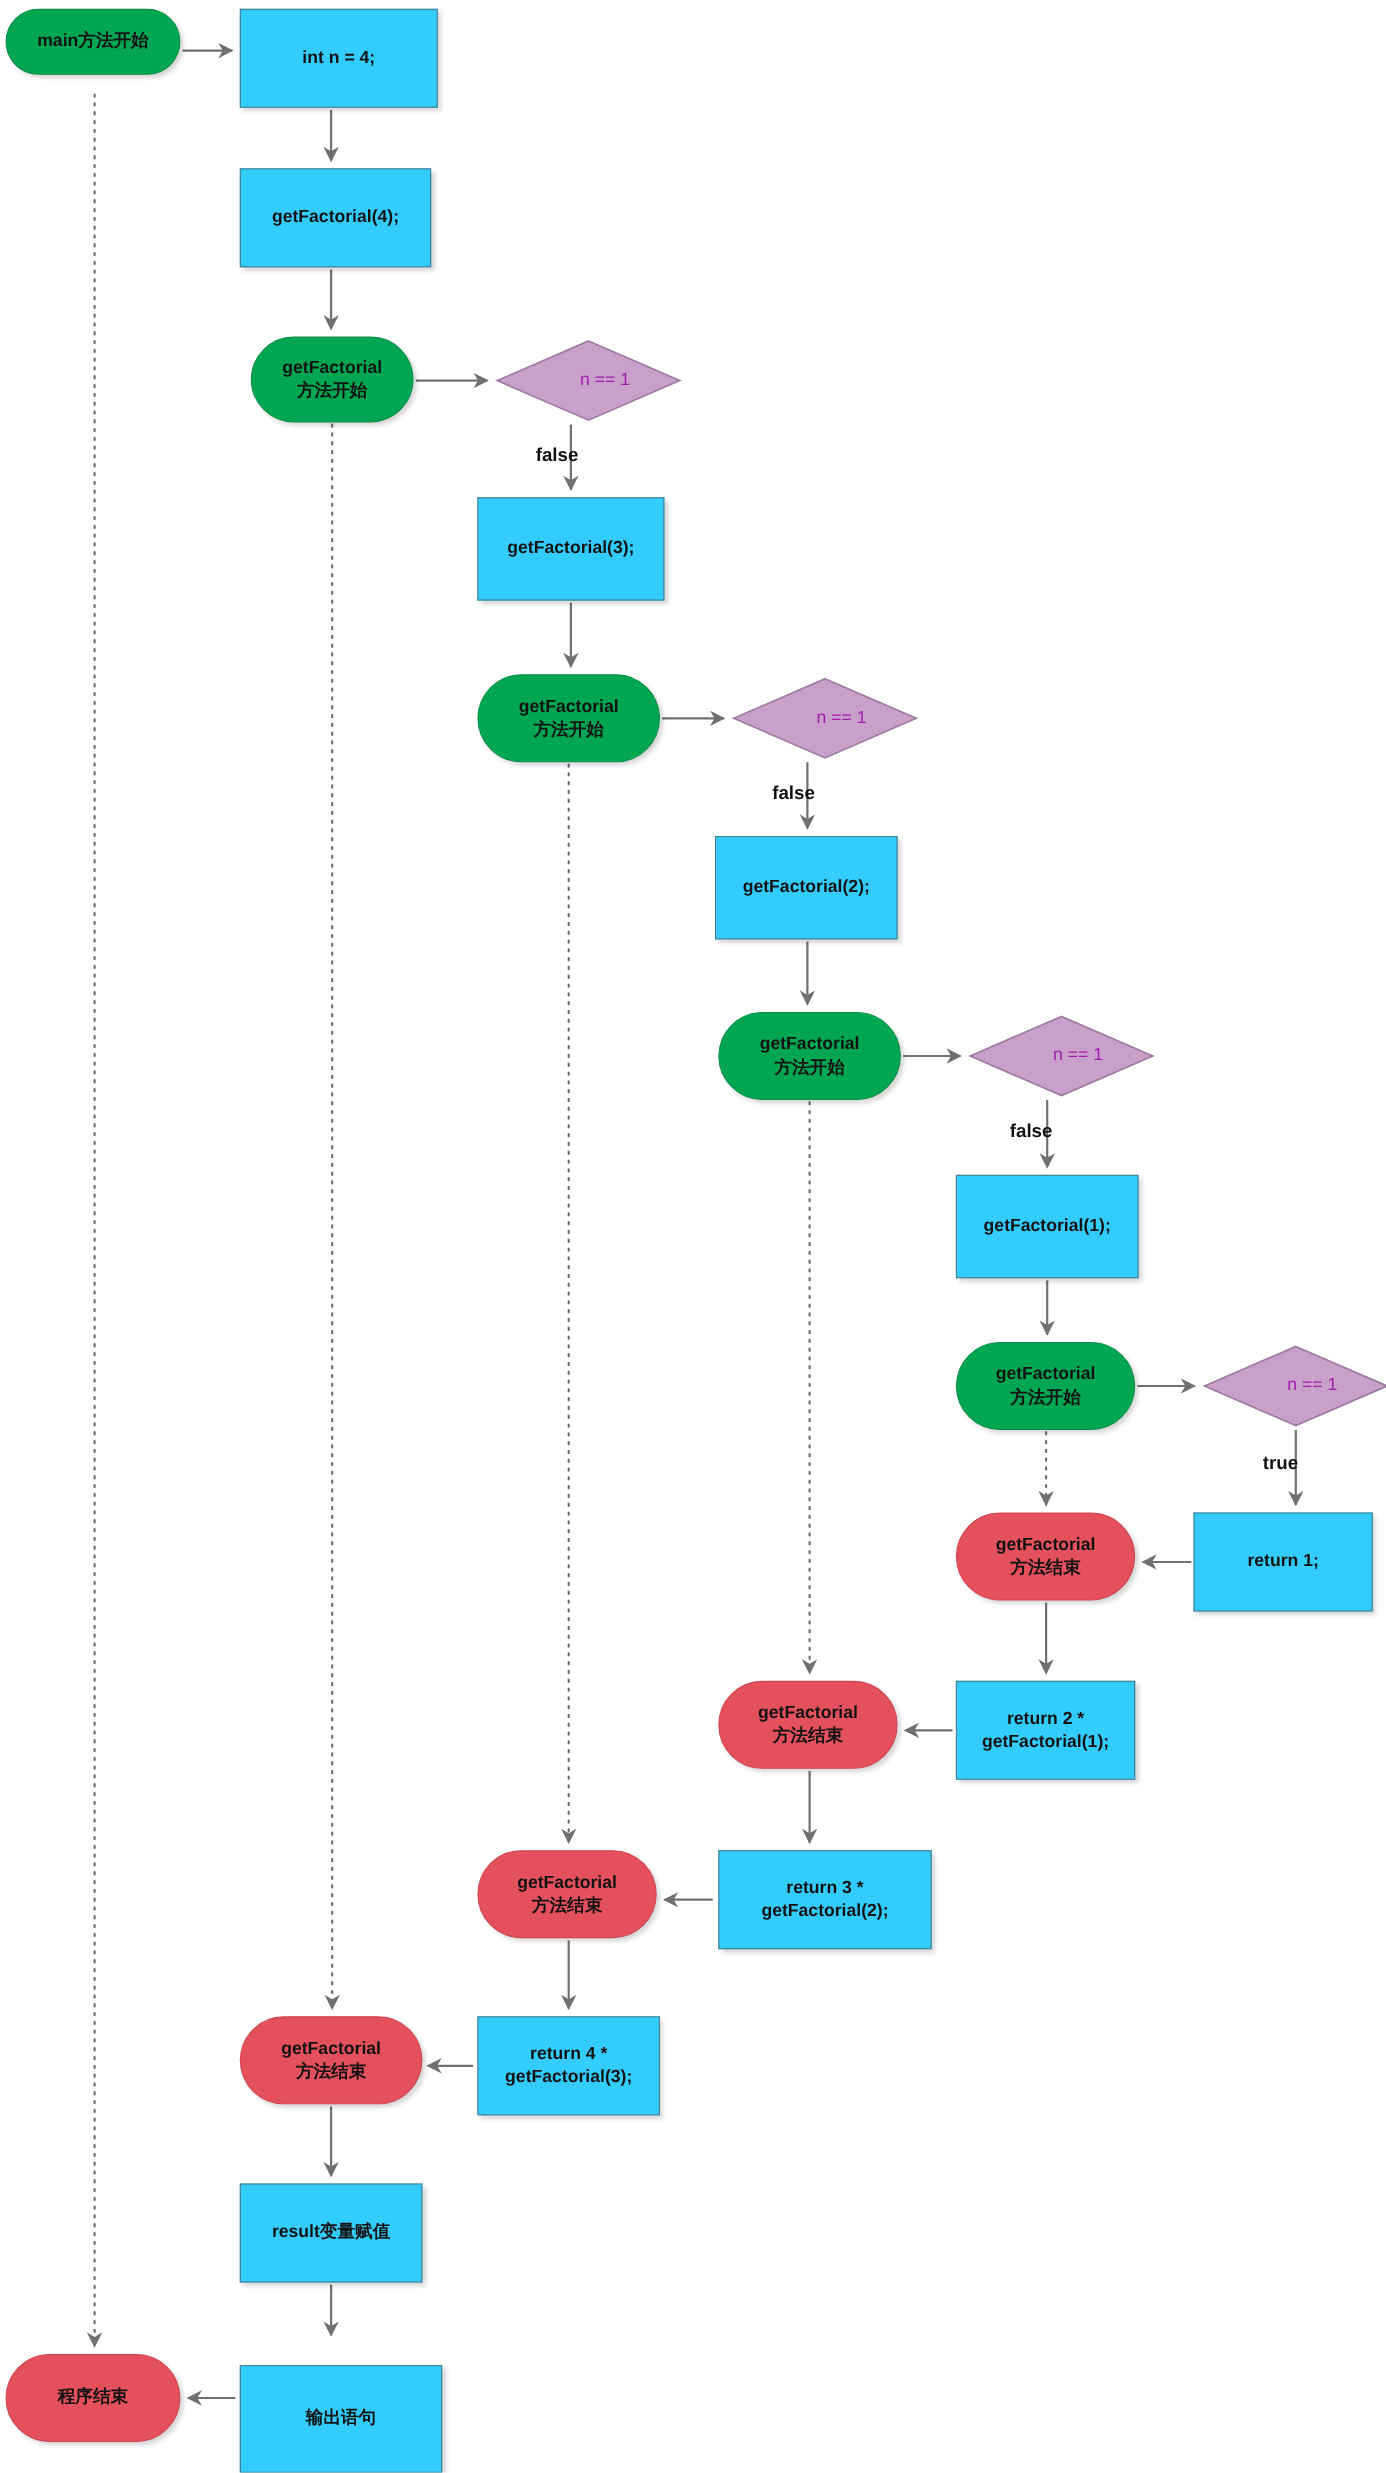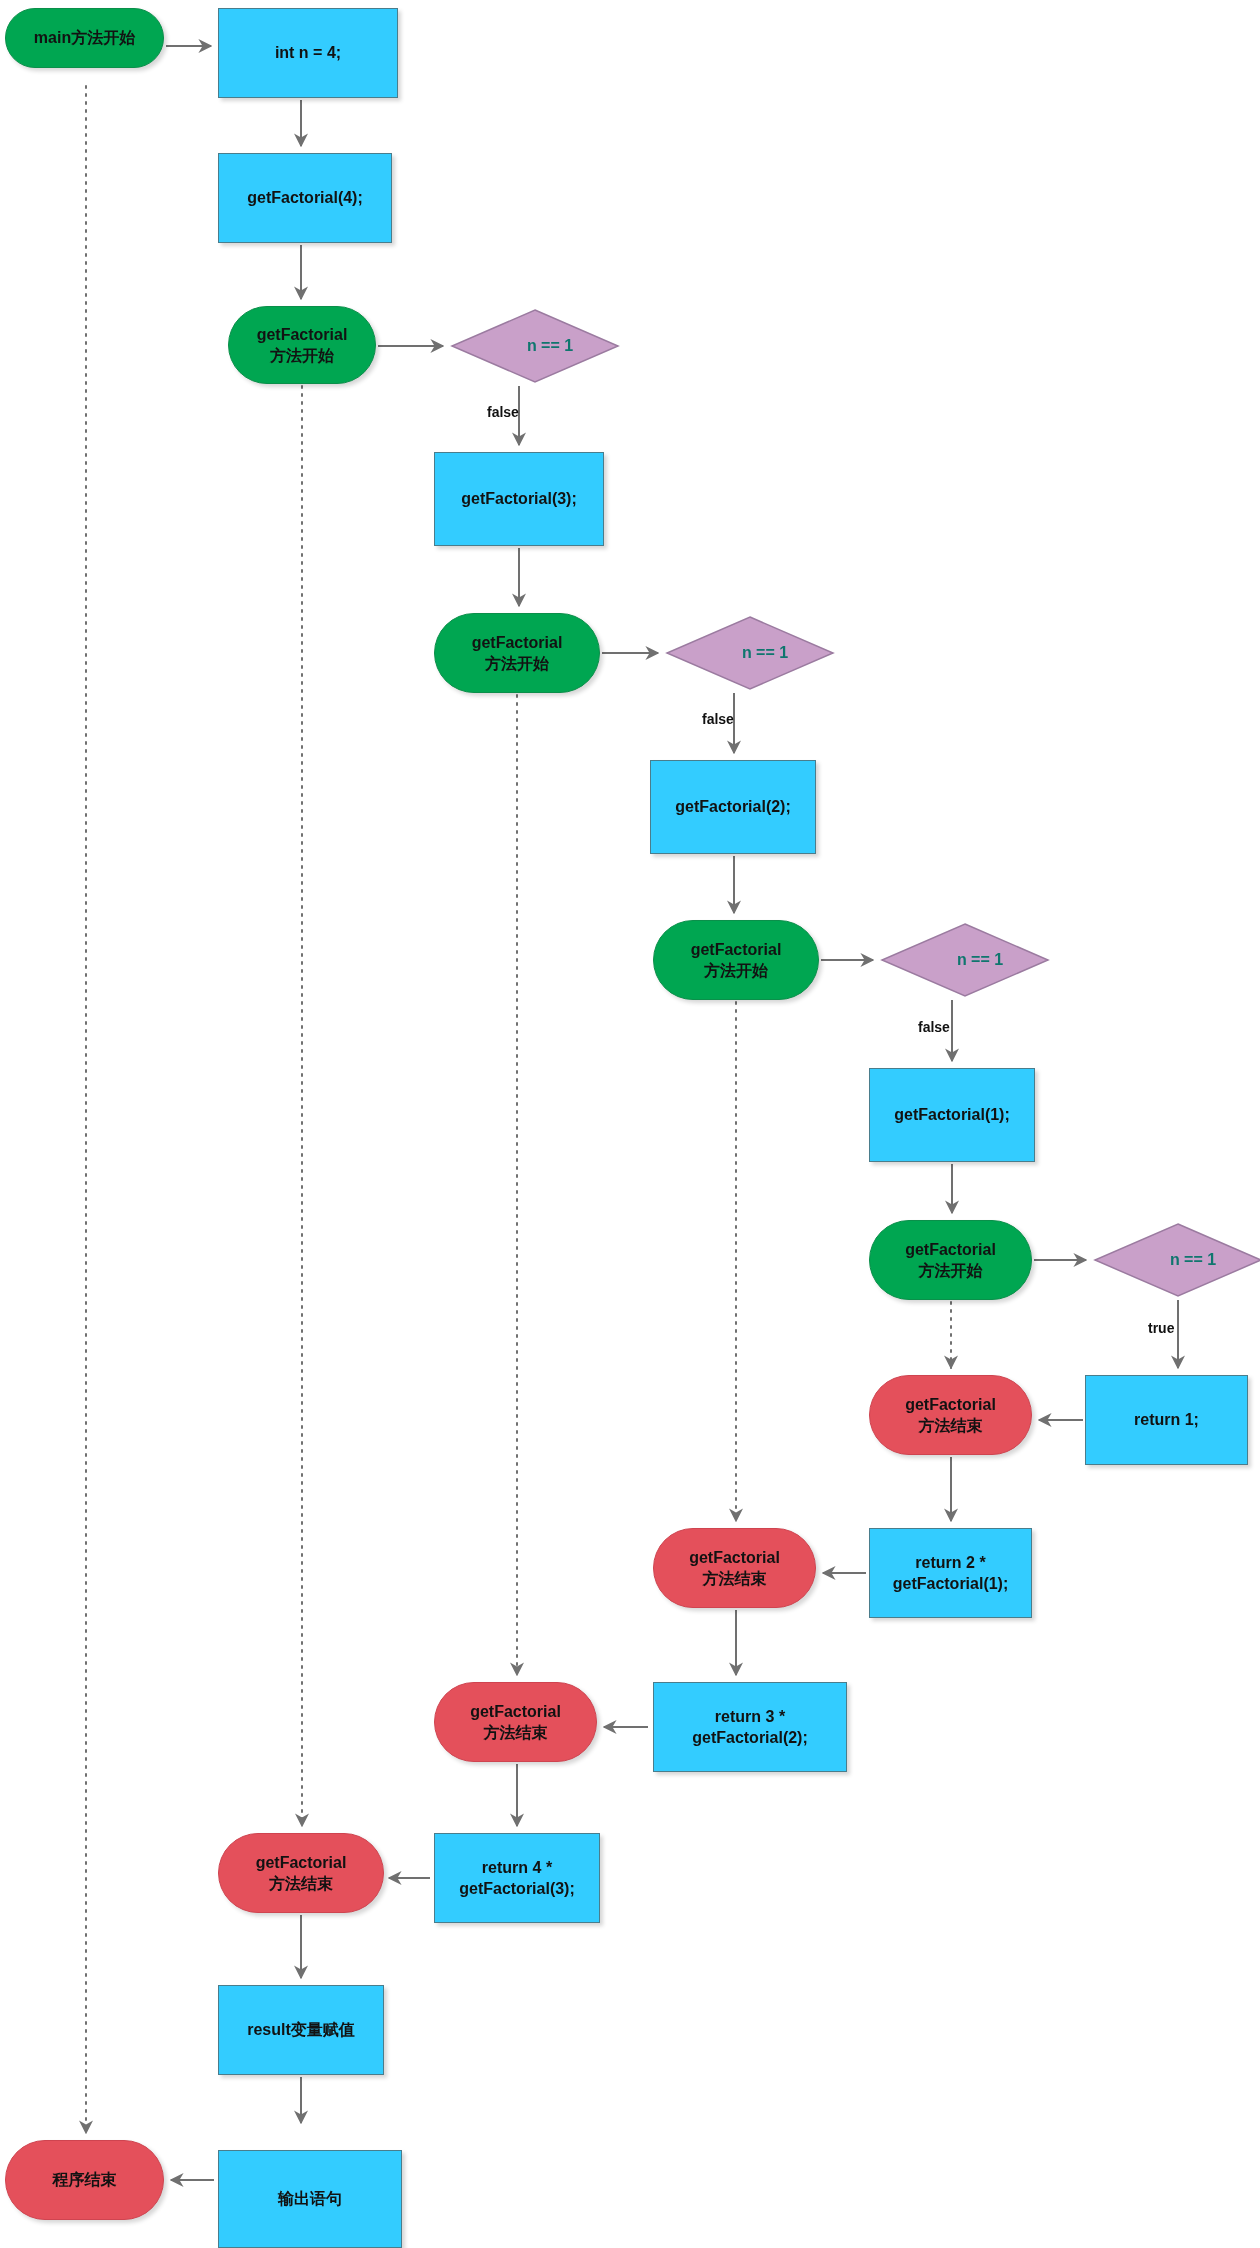--- a/index.html
+++ b/index.html
@@ -61,29 +61,29 @@
   }
   .diamond-shape {
     position: absolute;
     left: 0; top: 0;
     width: 100%;
     height: 100%;
   }
   .diamond-label {
     position: relative;
     z-index: 2;
+    font-weight: normal;
+    font-size: 16px;
+    color: #a21caf;
+    margin-left: 30px;
+  }
+  .edge-label {
+    position: absolute;
     font-weight: bold;
-    font-size: 16px;
-    color: #0f766e;
-    margin-left: 30px;
-  }
-  .edge-label {
-    position: absolute;
-    font-weight: bold;
-    font-size: 14px;
+    font-size: 17px;
     color: #111111;
     white-space: nowrap;
   }
 </style>
 </head>
 <body>
 
 <div id="canvas">
 
   <svg id="edges" viewBox="0 0 1260 2248" xmlns="http://www.w3.org/2000/svg">

